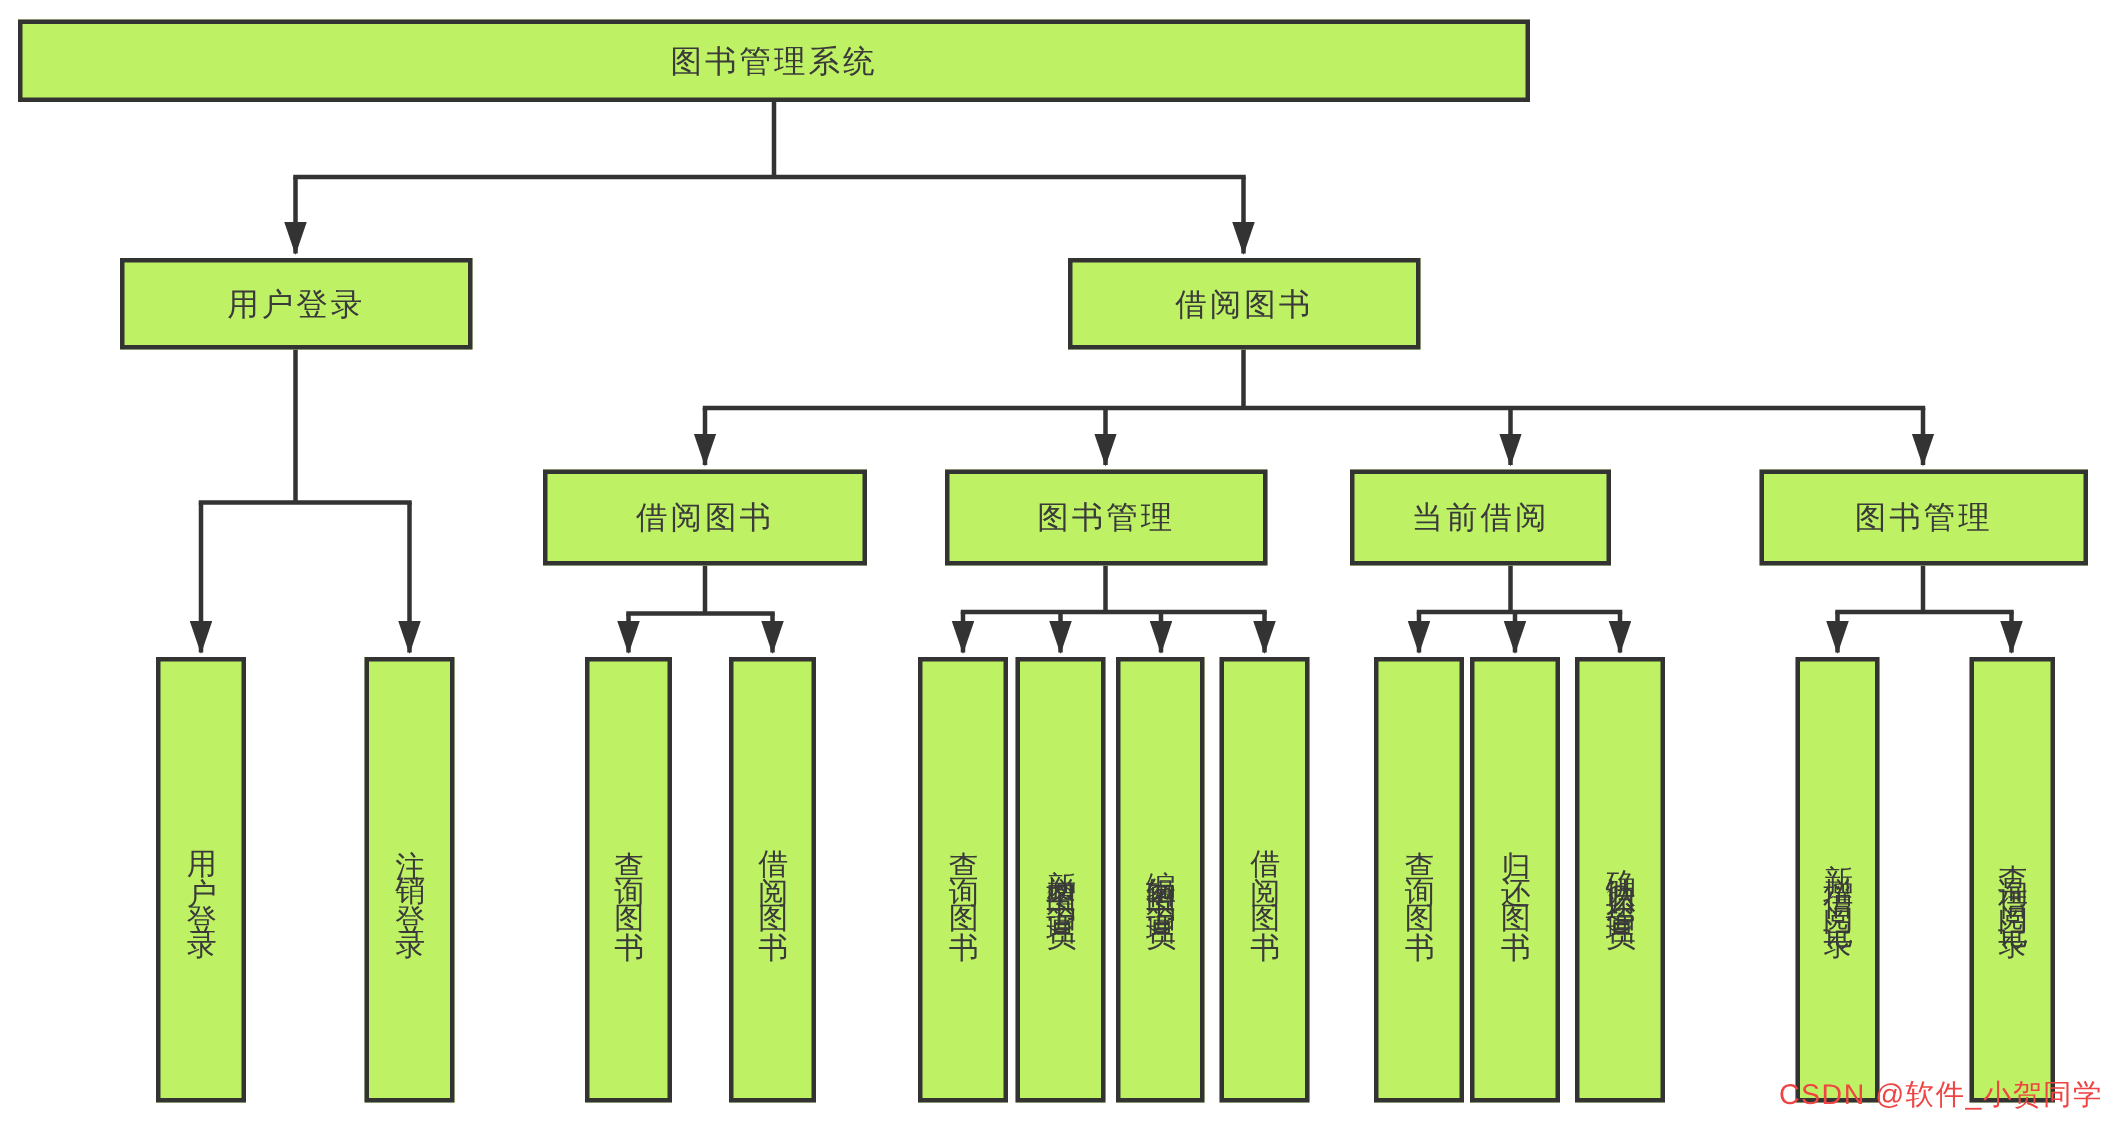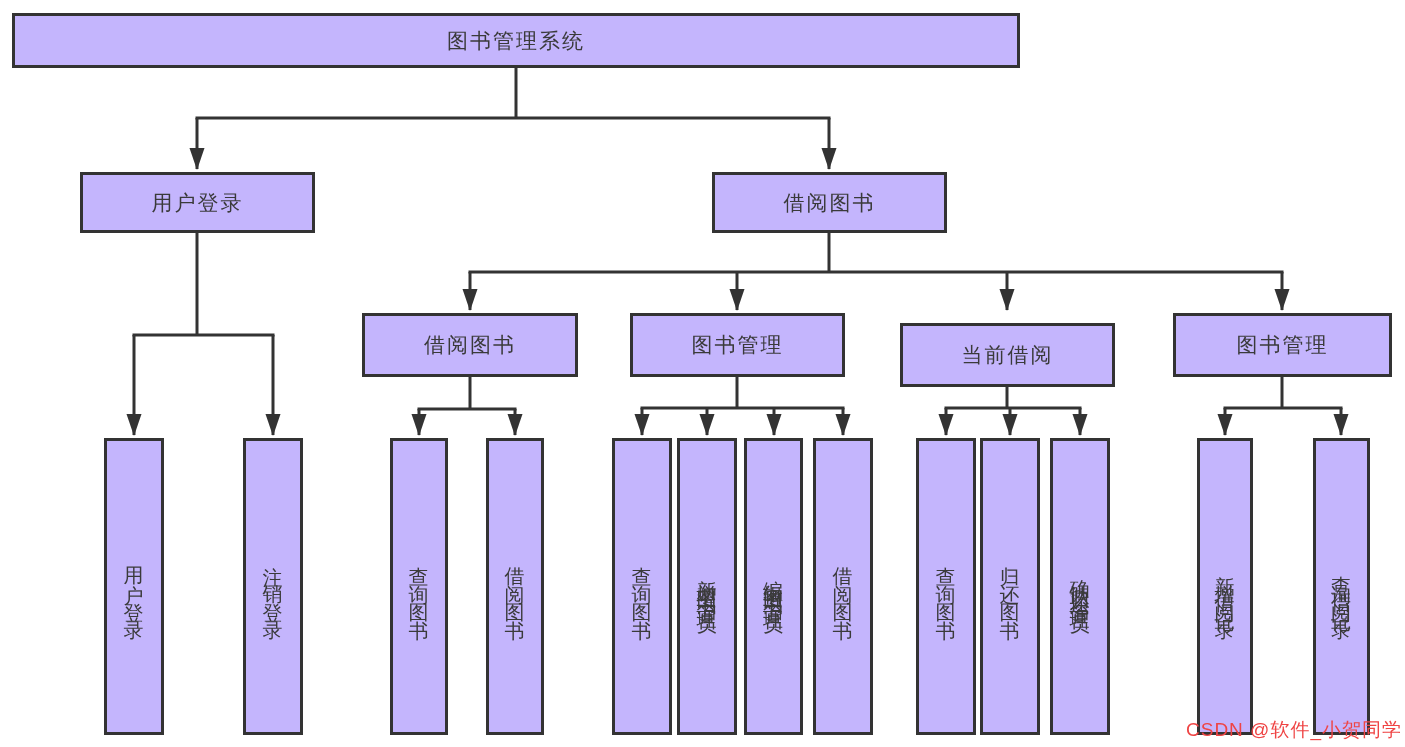--- a/index.html
+++ b/index.html
@@ -8,21 +8,21 @@
     width:1405px;height:747px;
     background:#ffffff;
     font-family:"Liberation Sans","DejaVu Sans",sans-serif;
     overflow:hidden;
   }
   #connectors{position:absolute;left:0;top:0;z-index:1;}
   .node{
     position:absolute;
     box-sizing:border-box;
     border:3px solid #333333;
-    background:#c4b5fd;
+    background:#bef264;
     display:flex;align-items:center;justify-content:center;
     color:#3a3a3a;
     z-index:2;
   }
   .hlabel{
     font-size:21px;
     letter-spacing:2px;
     white-space:nowrap;
   }
   .leaf{
@@ -113,21 +113,21 @@
   <div class="node" style="left:712px;top:172px;width:235px;height:61px;">
     <span class="hlabel">借阅图书</span>
   </div>
 
   <div class="node" style="left:362px;top:313px;width:216px;height:64px;">
     <span class="hlabel">借阅图书</span>
   </div>
   <div class="node" style="left:630px;top:313px;width:215px;height:64px;">
     <span class="hlabel">图书管理</span>
   </div>
-  <div class="node" style="left:900px;top:323px;width:215px;height:64px;">
+  <div class="node" style="left:900px;top:313px;width:174px;height:64px;">
     <span class="hlabel">当前借阅</span>
   </div>
   <div class="node" style="left:1173px;top:313px;width:219px;height:64px;">
     <span class="hlabel">图书管理</span>
   </div>
 
   <div class="node leaf" style="left:104px;width:60px;">
     <span class="vtext v-short">用户登录</span>
   </div>
   <div class="node leaf" style="left:243px;width:60px;">

